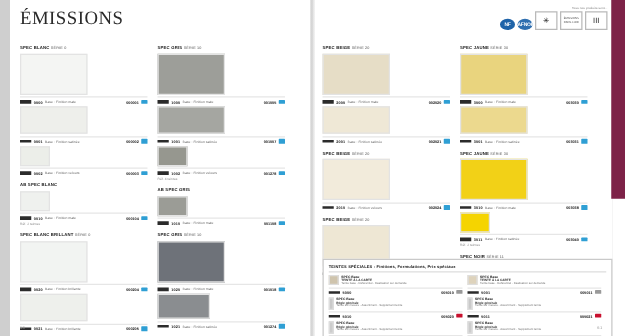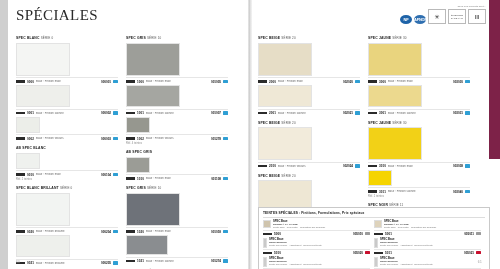--- a/index.html
+++ b/index.html
@@ -89,21 +89,21 @@
 
 <div class="spread">
   <div class="outerleft"></div>
   <div class="page left"></div>
   <div class="page right"></div>
   <div class="gutter"></div>
   <div class="outerright"></div>
   <div class="edgebar"></div>
 
   <div class="title">
-    <span>SPÉCIALES</span>
+    <span>ÉMISSIONS</span>
   </div>
 
   <div class="badges-top">Tous nos produits sont...</div>
   <div class="badges">
     <div class="badge-round">NF</div>
     <div class="badge-round two">AFNOR</div>
     <div class="badge-box">
       <div class="glyph">✳</div>
     </div>
     <div class="badge-box">

